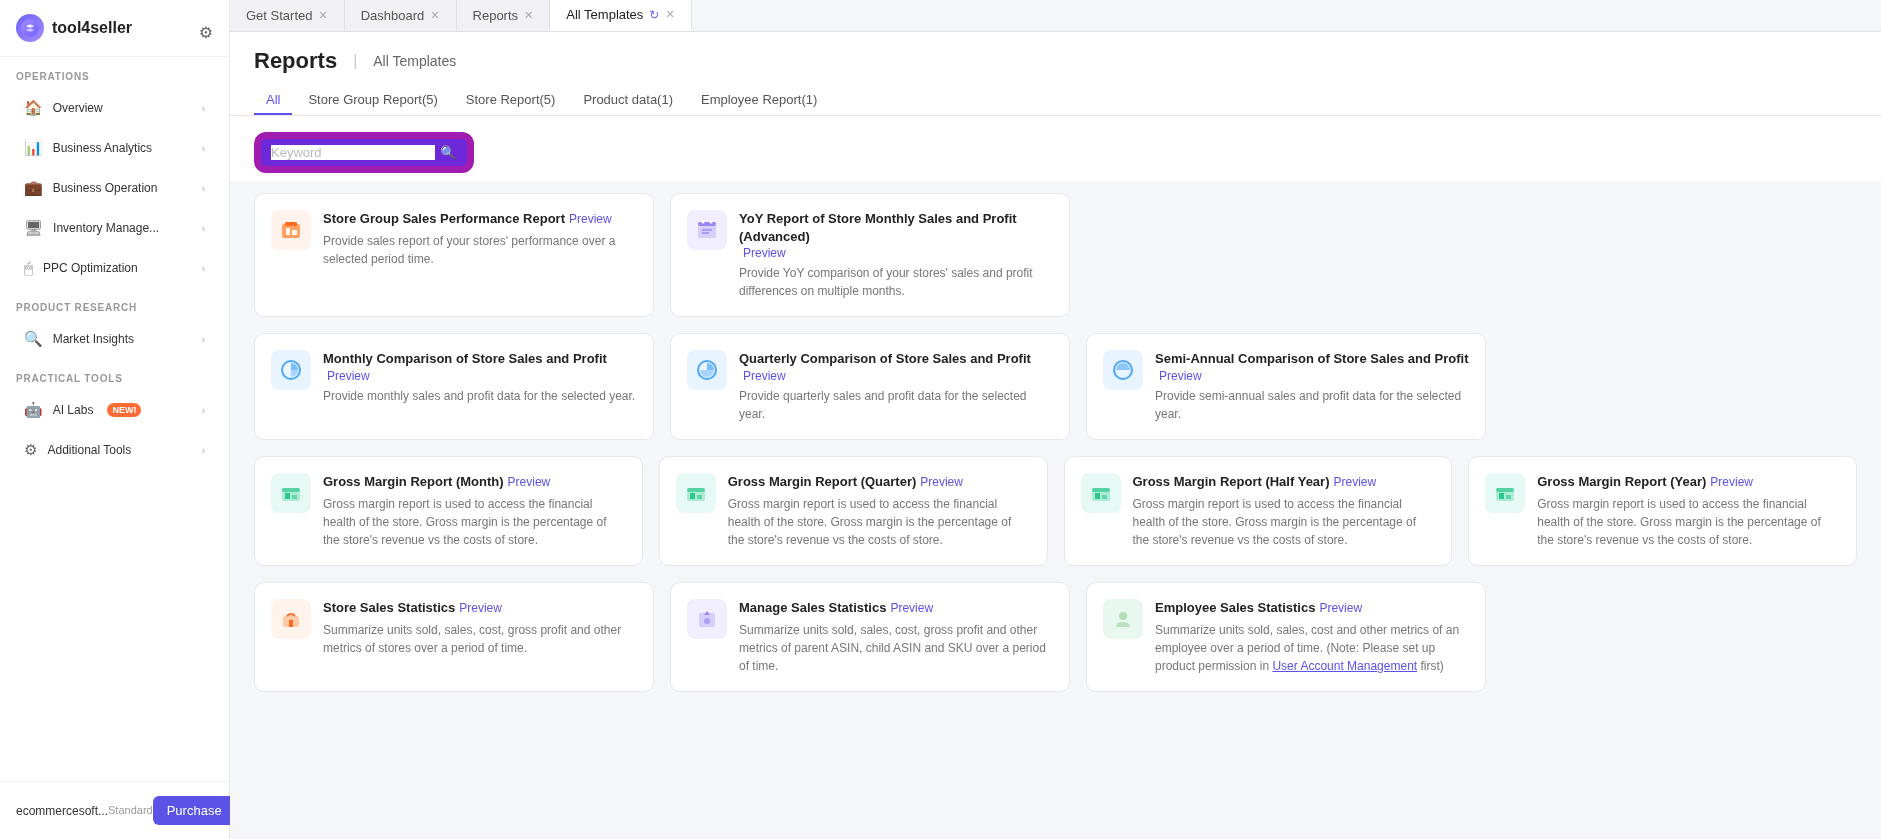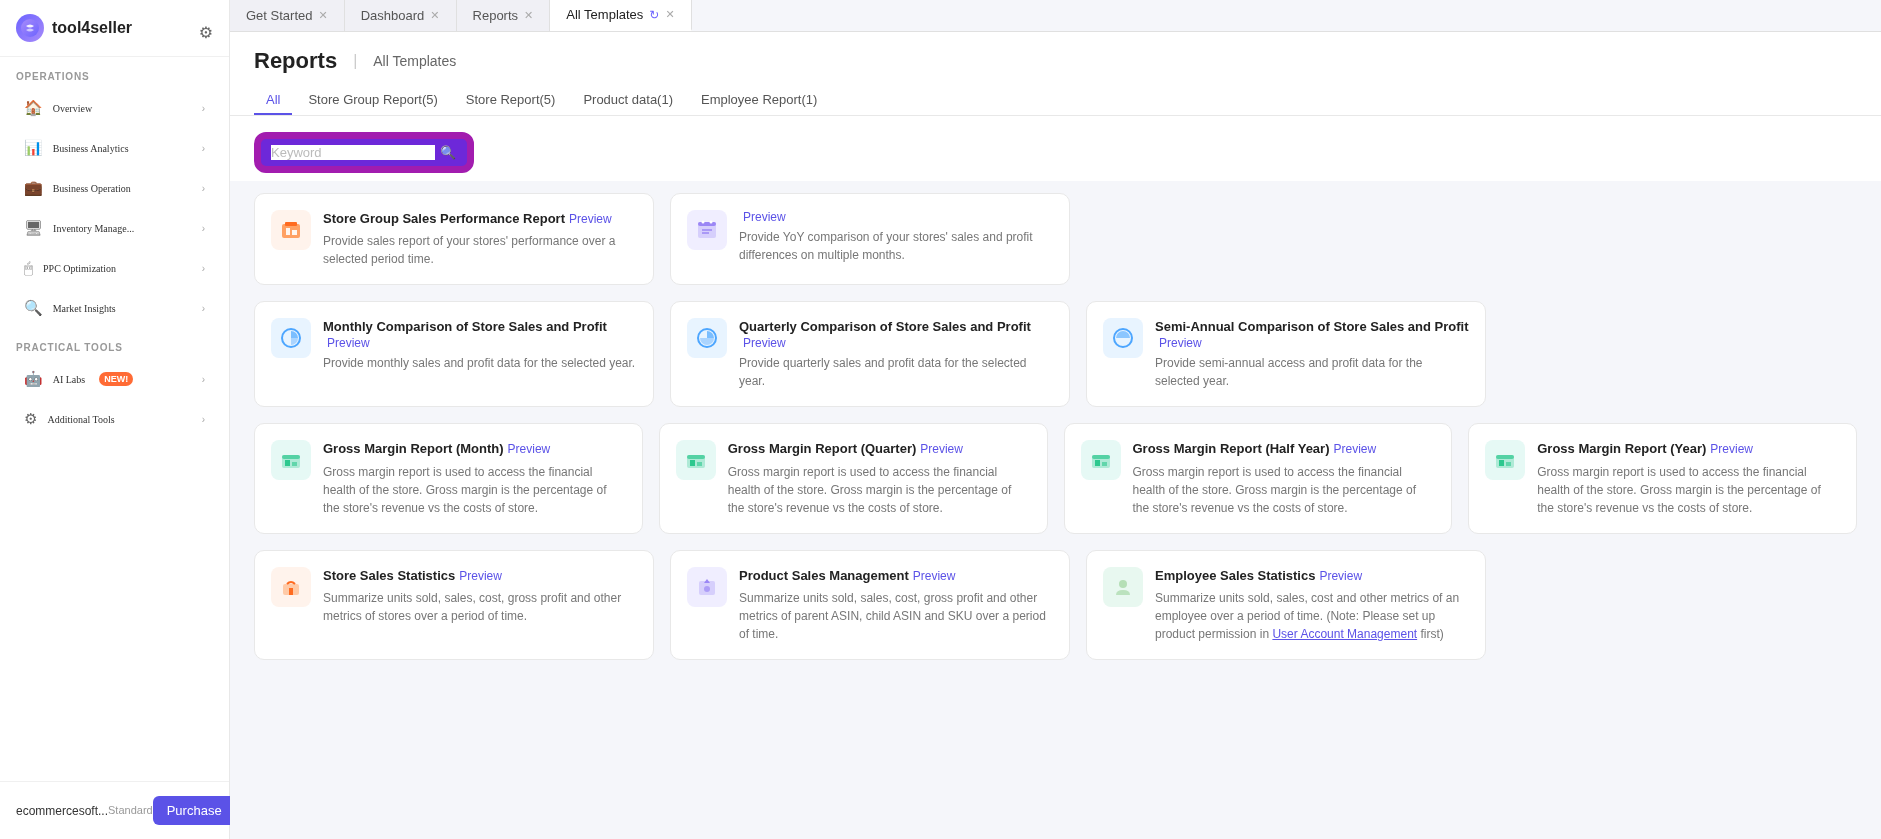--- a/index.html
+++ b/index.html
@@ -9,21 +9,21 @@
     .sidebar { width: 230px; background: #fff; border-right: 1px solid #e8e8e8; display: flex; flex-direction: column; height: 100vh; flex-shrink: 0; }
     .sidebar-logo { display: flex; align-items: flex-end; justify-content: space-between; padding: 14px 16px; border-bottom: 1px solid #f0f0f0; }
     .logo-area { display: flex; align-items: center; gap: 8px; }
     .logo-icon { width: 28px; height: 28px; background: linear-gradient(135deg, #6c63ff, #a78bfa); border-radius: 50%; display: flex; align-items: center; justify-content: center; color: white; font-size: 14px; font-weight: bold; }
     .logo-text { font-size: 16px; font-weight: 700; color: #222; }
     .gear-icon { color: #666; font-size: 16px; cursor: pointer; }
     .sidebar-section-label { font-size: 10px; font-weight: 600; color: #999; letter-spacing: 0.8px; padding: 14px 16px 6px; text-transform: uppercase; }
     .sidebar-item { display: flex; align-items: center; justify-content: space-between; padding: 10px 16px; cursor: pointer; color: #333; border-radius: 6px; margin: 1px 8px; }
     .sidebar-item-left { display: flex; align-items: center; gap: 10px; }
     .sidebar-icon { font-size: 15px; color: #666; }
-    .sidebar-item-label { font-size: 10px; font-family: Liberation Serif, serif; }
+    .sidebar-item-label { font-size: 12px; }
     .chevron { font-size: 10px; color: #aaa; }
     .new-badge { background: #ff6b35; color: white; font-size: 9px; font-weight: 700; padding: 2px 5px; border-radius: 10px; margin-left: 4px; }
     .sidebar-footer { margin-top: auto; padding: 14px 16px; border-top: 1px solid #f0f0f0; display: flex; align-items: center; justify-content: space-between; }
     .user-info { display: flex; }
     .user-name { font-size: 12px; color: #333; font-weight: 500; }
     .user-plan { font-size: 11px; color: #999; }
     .purchase-btn { background: #5b52e7; color: white; border: none; border-radius: 6px; padding: 7px 14px; cursor: pointer; font-size: 13px; font-weight: 500; }
 
     
     .main { flex: 1; display: flex; flex-direction: column; overflow: hidden; }
@@ -125,20 +125,21 @@
     <span class="chevron">›</span>
   </div>
   <div class="sidebar-item">
     <div class="sidebar-item-left">
       <span class="sidebar-icon">🖱</span>
       <span class="sidebar-item-label">PPC Optimization</span>
     </div>
     <span class="chevron">›</span>
   </div>
 
+  <div class="sidebar-section-label">PRODUCT RESEARCH</div>
   <div class="sidebar-item">
     <div class="sidebar-item-left">
       <span class="sidebar-icon">🔍</span>
       <span class="sidebar-item-label">Market Insights</span>
     </div>
     <span class="chevron">›</span>
   </div>
 
   <div class="sidebar-section-label">PRACTICAL TOOLS</div>
   <div class="sidebar-item">
@@ -241,20 +242,21 @@
                 <rect x="2" y="3" width="18" height="16" rx="2" fill="#9b87f5" opacity="0.3"></rect>
                 <rect x="2" y="3" width="18" height="4" rx="2" fill="#9b87f5"></rect>
                 <line x1="6" y1="11" x2="16" y2="11" stroke="#9b87f5" stroke-width="1.5"></line>
                 <line x1="6" y1="14" x2="13" y2="14" stroke="#9b87f5" stroke-width="1.5"></line>
                 <circle cx="7" cy="3" r="1.5" fill="white"></circle>
                 <circle cx="15" cy="3" r="1.5" fill="white"></circle>
               </svg>
             </div>
             <div>
               <div class="card-title-row">
+                <span class="card-title">YoY Report of Store Monthly Sales and Profit (Advanced)</span>
                 <span class="card-preview-link">Preview</span>
               </div>
               <p class="card-desc">Provide YoY comparison of your stores' sales and profit differences on multiple months.</p>
             </div>
           </div>
         </div>
       </div>
 
       <div class="cards-row">
         <div class="card">
@@ -299,21 +301,21 @@
               <svg width="22" height="22" viewBox="0 0 22 22" fill="none">
                 <circle cx="11" cy="11" r="9" fill="none" stroke="#4da6ff" stroke-width="2"></circle>
                 <path d="M11 11 L4 11 A7 7 0 0 1 18 11 Z" fill="#4da6ff" opacity="0.6"></path>
               </svg>
             </div>
             <div>
               <div class="card-title-row">
                 <span class="card-title">Semi-Annual Comparison of Store Sales and Profit</span>
                 <span class="card-preview-link">Preview</span>
               </div>
-              <p class="card-desc">Provide semi-annual access and profit data for the selected year.</p>
+              <p class="card-desc">Provide semi-annual sales and profit data for the selected year.</p>
             </div>
           </div>
         </div>
       </div>
 
       <div class="cards-row">
         <div class="card">
           <div class="card-header">
             <div class="card-icon teal-light">
               <svg width="22" height="22" viewBox="0 0 22 22" fill="none">
@@ -414,21 +416,21 @@
           <div class="card-header">
             <div class="card-icon purple-light">
               <svg width="22" height="22" viewBox="0 0 22 22" fill="none">
                 <rect x="3" y="5" width="16" height="14" rx="2" fill="#9b87f5" opacity="0.3"></rect>
                 <path d="M11 3 L14 7 L8 7 Z" fill="#9b87f5"></path>
                 <circle cx="11" cy="13" r="3" fill="#9b87f5" opacity="0.7"></circle>
               </svg>
             </div>
             <div>
               <div class="card-title-row">
-                <span class="card-title">Product Sales Management</span>
+                <span class="card-title">Manage Sales Statistics</span>
                 <span class="card-preview-link">Preview</span>
               </div>
               <p class="card-desc">Summarize units sold, sales, cost, gross profit and other metrics of parent ASIN, child ASIN and SKU over a period of time.</p>
             </div>
           </div>
         </div>
         <div class="card">
           <div class="card-header">
             <div class="card-icon green-light">
               <svg width="22" height="22" viewBox="0 0 22 22" fill="none">

